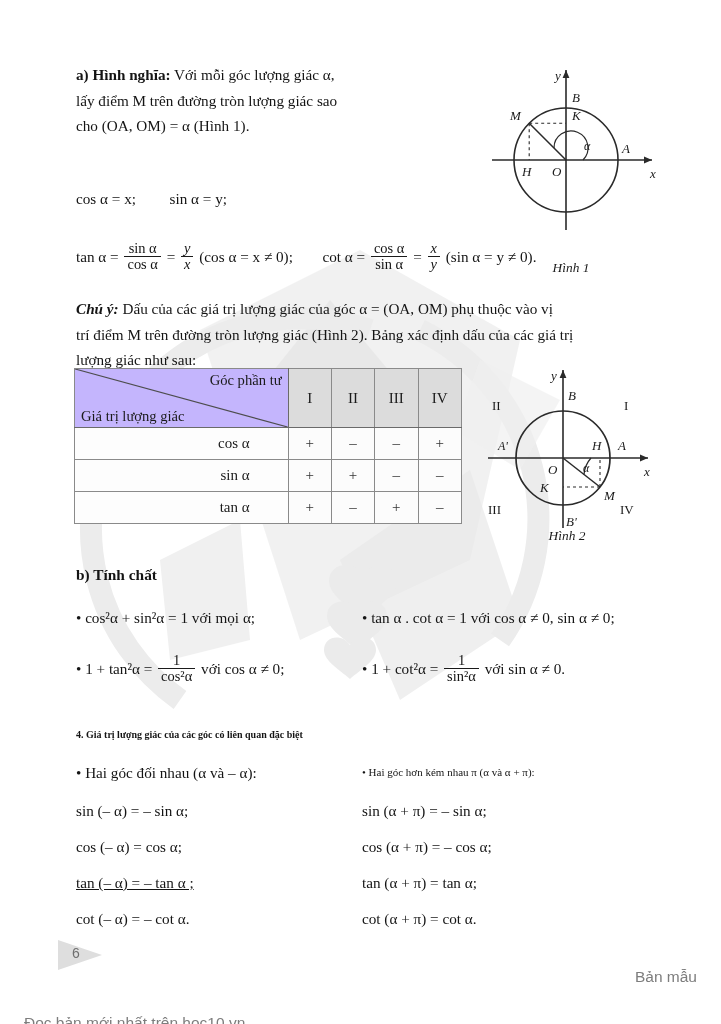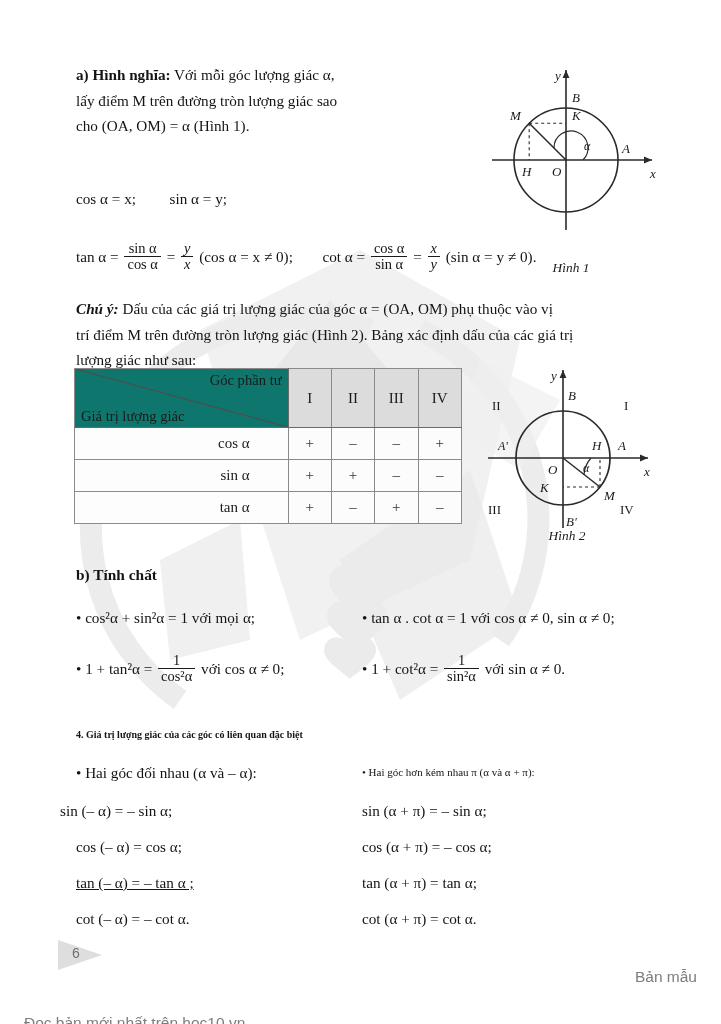--- a/index.html
+++ b/index.html
@@ -66,21 +66,21 @@
   }
   #sign-table td, #sign-table th {
     border: 1px solid #8a8a8a;
     padding: 0;
     text-align: center;
     font-weight: normal;
   }
   #sign-table .corner {
     height: 58px;
     position: relative;
-    background: #0f766e;
+    background: #c4b5fd;
     border-right: 1.4px solid #6a6a6a;
     border-bottom: 1.4px solid #6a6a6a;
     width: 216px;
   }
   #sign-table .corner .diag {
     position: absolute; left: 0; top: 0; width: 100%; height: 100%;
   }
   #sign-table .corner .tr-label {
     position: absolute;
     right: 6px; top: 3px;
@@ -348,21 +348,21 @@
 
   <div class="para bd" style="left:76px; top:722px; font-size:10px;">4. Giá trị lượng giác của các góc có liên quan đặc biệt</div>
 
   <div class="para math" style="left:76px; top:760px; font-size:15.2px;">
     <span>•&nbsp;</span><span>Hai góc đối nhau (α và – α):</span>
   </div>
   <div class="para math" style="left:362px; top:760px; font-size:11px;">
     <span>•&nbsp;</span><span>Hai góc hơn kém nhau π (α và α + π):</span>
   </div>
 
-  <div class="para math" style="left:60px; top:798px; font-size:15.2px;">sin (– α) = – sin α;</div>
+  <div class="para math" style="left:76px; top:798px; font-size:15.2px;">sin (– α) = – sin α;</div>
   <div class="para math" style="left:76px; top:834px; font-size:15.2px;">cos (– α) = cos α;</div>
   <div class="para math" style="left:76px; top:870px; font-size:15.2px;text-decoration:underline;">tan (– α) = – tan α ;</div>
   <div class="para math" style="left:76px; top:906px; font-size:15.2px;">cot (– α) = – cot α.</div>
 
   <div class="para math" style="left:362px; top:798px; font-size:15.2px;">sin (α + π) = – sin α;</div>
   <div class="para math" style="left:362px; top:834px; font-size:15.2px;">cos (α + π) = – cos α;</div>
   <div class="para math" style="left:362px; top:870px; font-size:15.2px;">tan (α + π) = tan α;</div>
   <div class="para math" style="left:362px; top:906px; font-size:15.2px;">cot (α + π) = cot α.</div>
 
   <div id="pagenum-wrap">

